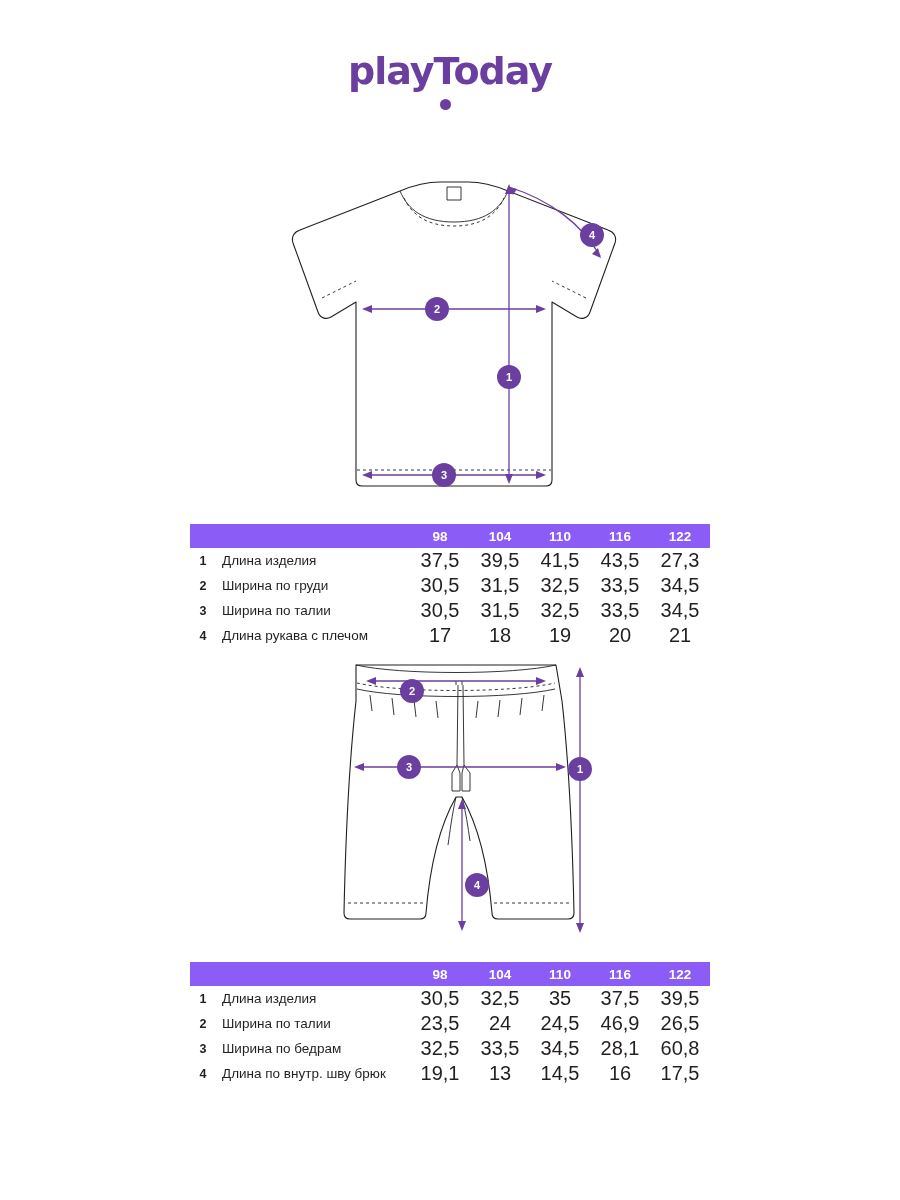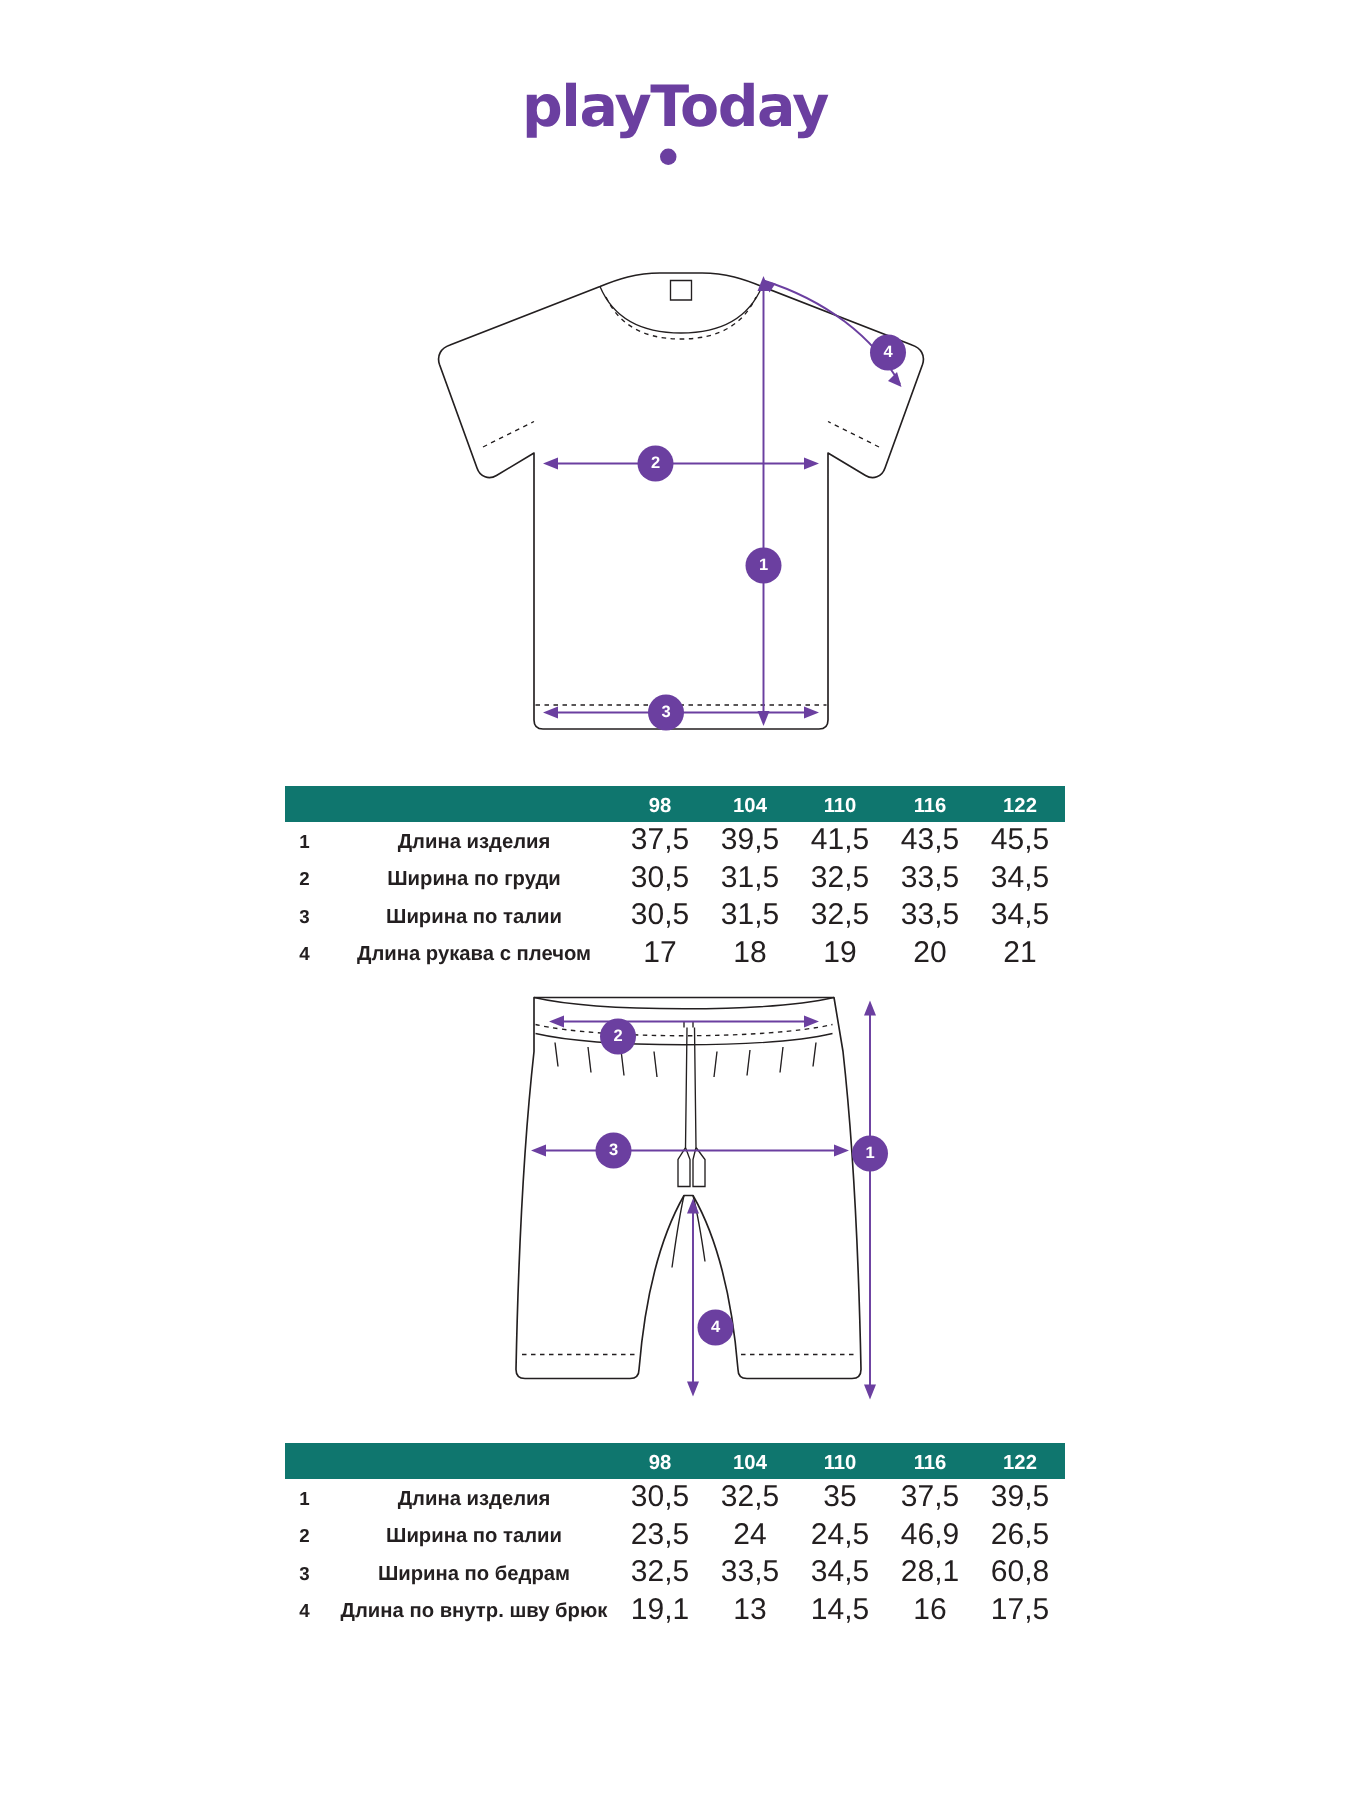--- a/index.html
+++ b/index.html
@@ -66,21 +66,21 @@
   }
   #table-shirt { top: 524px; }
   #table-shorts { top: 962px; }
 
   table.size-table {
     border-collapse: collapse;
     width: 520px;
     font-size: 13.5px;
   }
   table.size-table thead th {
-    background: #0f766e;
+    background: #8b5cf6;
     color: #ffffff;
     font-weight: bold;
     height: 24px;
     font-size: 13.5px;
     padding: 0;
     text-align: center;
   }
   table.size-table thead th.idx-col {
     width: 26px;
   }
@@ -97,24 +97,23 @@
     font-size: 14px;
     color: #231f20;
     vertical-align: middle;
   }
   table.size-table tbody td.idx-col {
     text-align: center;
     font-weight: bold;
     font-size: 12.5px;
   }
   table.size-table tbody td.name-col {
-    text-align: center;
+    text-align: left;
     padding-left: 6px;
     font-size: 13.5px;
-    font-weight: bold;
   }
   table.size-table tbody td.val-col {
     text-align: center;
     font-size: 20px;
   }
 
   
   .garment-outline {
     fill: #ffffff;
     stroke: #231f20;
@@ -217,21 +216,21 @@
         </tr>
       </thead>
       <tbody>
         <tr>
           <td class="idx-col">1</td>
           <td class="name-col">Длина изделия</td>
           <td class="val-col">37,5</td>
           <td class="val-col">39,5</td>
           <td class="val-col">41,5</td>
           <td class="val-col">43,5</td>
-          <td class="val-col">45,5</td>
+          <td class="val-col">27,3</td>
         </tr>
         <tr>
           <td class="idx-col">2</td>
           <td class="name-col">Ширина по груди</td>
           <td class="val-col">30,5</td>
           <td class="val-col">31,5</td>
           <td class="val-col">32,5</td>
           <td class="val-col">33,5</td>
           <td class="val-col">34,5</td>
         </tr>

